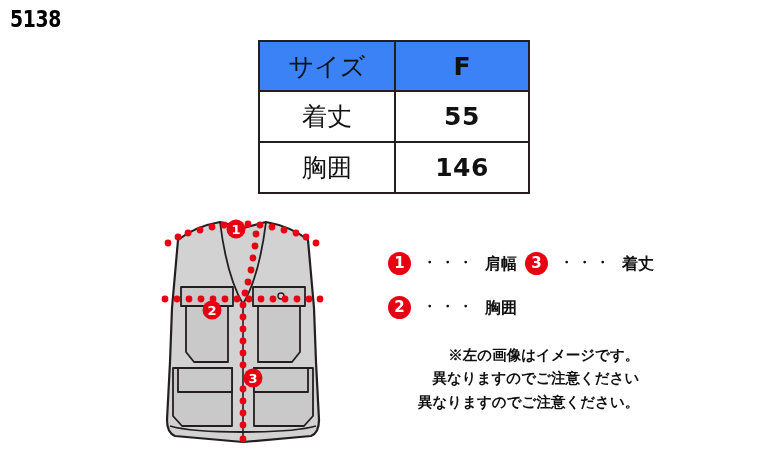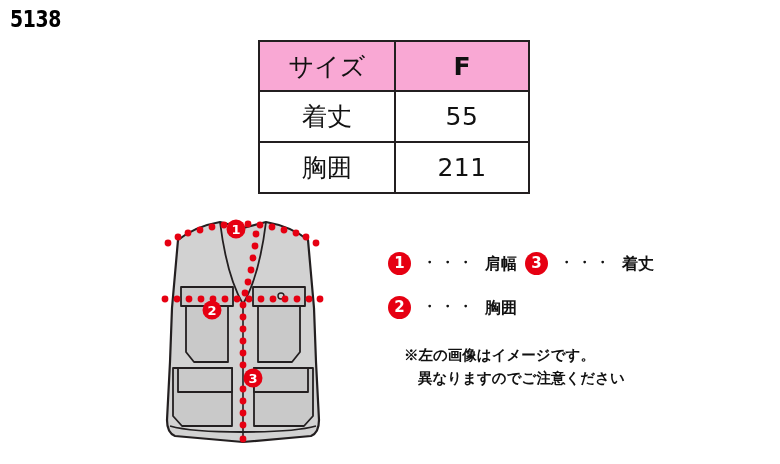--- a/index.html
+++ b/index.html
@@ -44,33 +44,33 @@
     border: 2px solid #231f20;
     text-align: center;
     font-family: "DejaVu Sans", "Liberation Sans", sans-serif;
     font-size: 25px;
     padding: 0;
     color: #111111;
   }
   #size-table .col-label { width: 134px; }
   #size-table .col-value { width: 132px; }
   #size-table tr.header-row td {
-    background: #f9a8d4;
+    background: #3b82f6;
     height: 48px;
     font-weight: bold;
   }
   #size-table tr.header-row td.col-label {
     font-weight: normal;
   }
   #size-table tr.data-row td {
     background: #ffffff;
     height: 49px;
   }
   #size-table tr.data-row td.col-value {
-    font-weight: normal;
+    font-weight: bold;
     letter-spacing: 0.5px;
   }
 
   
   #vest-diagram {
     position: absolute;
     left: 148px;
     top: 212px;
     width: 190px;
     height: 245px;
@@ -124,41 +124,42 @@
   #note-block {
     position: absolute;
     left: 404px;
     top: 344px;
     font-family: Liberation Sans, sans-serif;
     font-size: 14.5px;
     font-weight: bold;
     color: #111111;
     line-height: 1.62;
     white-space: nowrap;
+    text-align: right;
   }
   #note-block .note-line-indent { padding-left: 14px; }
 </style>
 </head>
 <body>
 
 <div id="product-code">5138</div>
 
 <table id="size-table">
   <tbody>
     <tr class="header-row">
       <td class="col-label">サイズ</td>
       <td class="col-value">F</td>
     </tr>
     <tr class="data-row">
       <td class="col-label">着丈</td>
       <td class="col-value">55</td>
     </tr>
     <tr class="data-row">
       <td class="col-label">胸囲</td>
-      <td class="col-value">211</td>
+      <td class="col-value">146</td>
     </tr>
   </tbody>
 </table>
 
 <div id="vest-diagram">
   <svg width="190" height="245" viewBox="0 0 190 245" xmlns="http://www.w3.org/2000/svg">
 
     <g>
       <path d="M30,28 C40,20 55,13 72,10 L95,16 L118,10 C135,13 150,20 160,28
                L166,96 L168,150 L171,208 C171,216 168,222 163,224
@@ -266,13 +267,14 @@
 
 <div class="legend-row" id="legend-row-2">
   <span class="badge">2</span>
   <span class="legend-dots">・・・</span>
   <span class="legend-label">胸囲</span>
 </div>
 
 <div id="note-block">
   <div>※左の画像はイメージです。</div>
   <div class="note-line-indent">異なりますのでご注意ください</div>
+  <div class="note-line-indent">異なりますのでご注意ください。</div>
 </div>
 
 </body></html>

